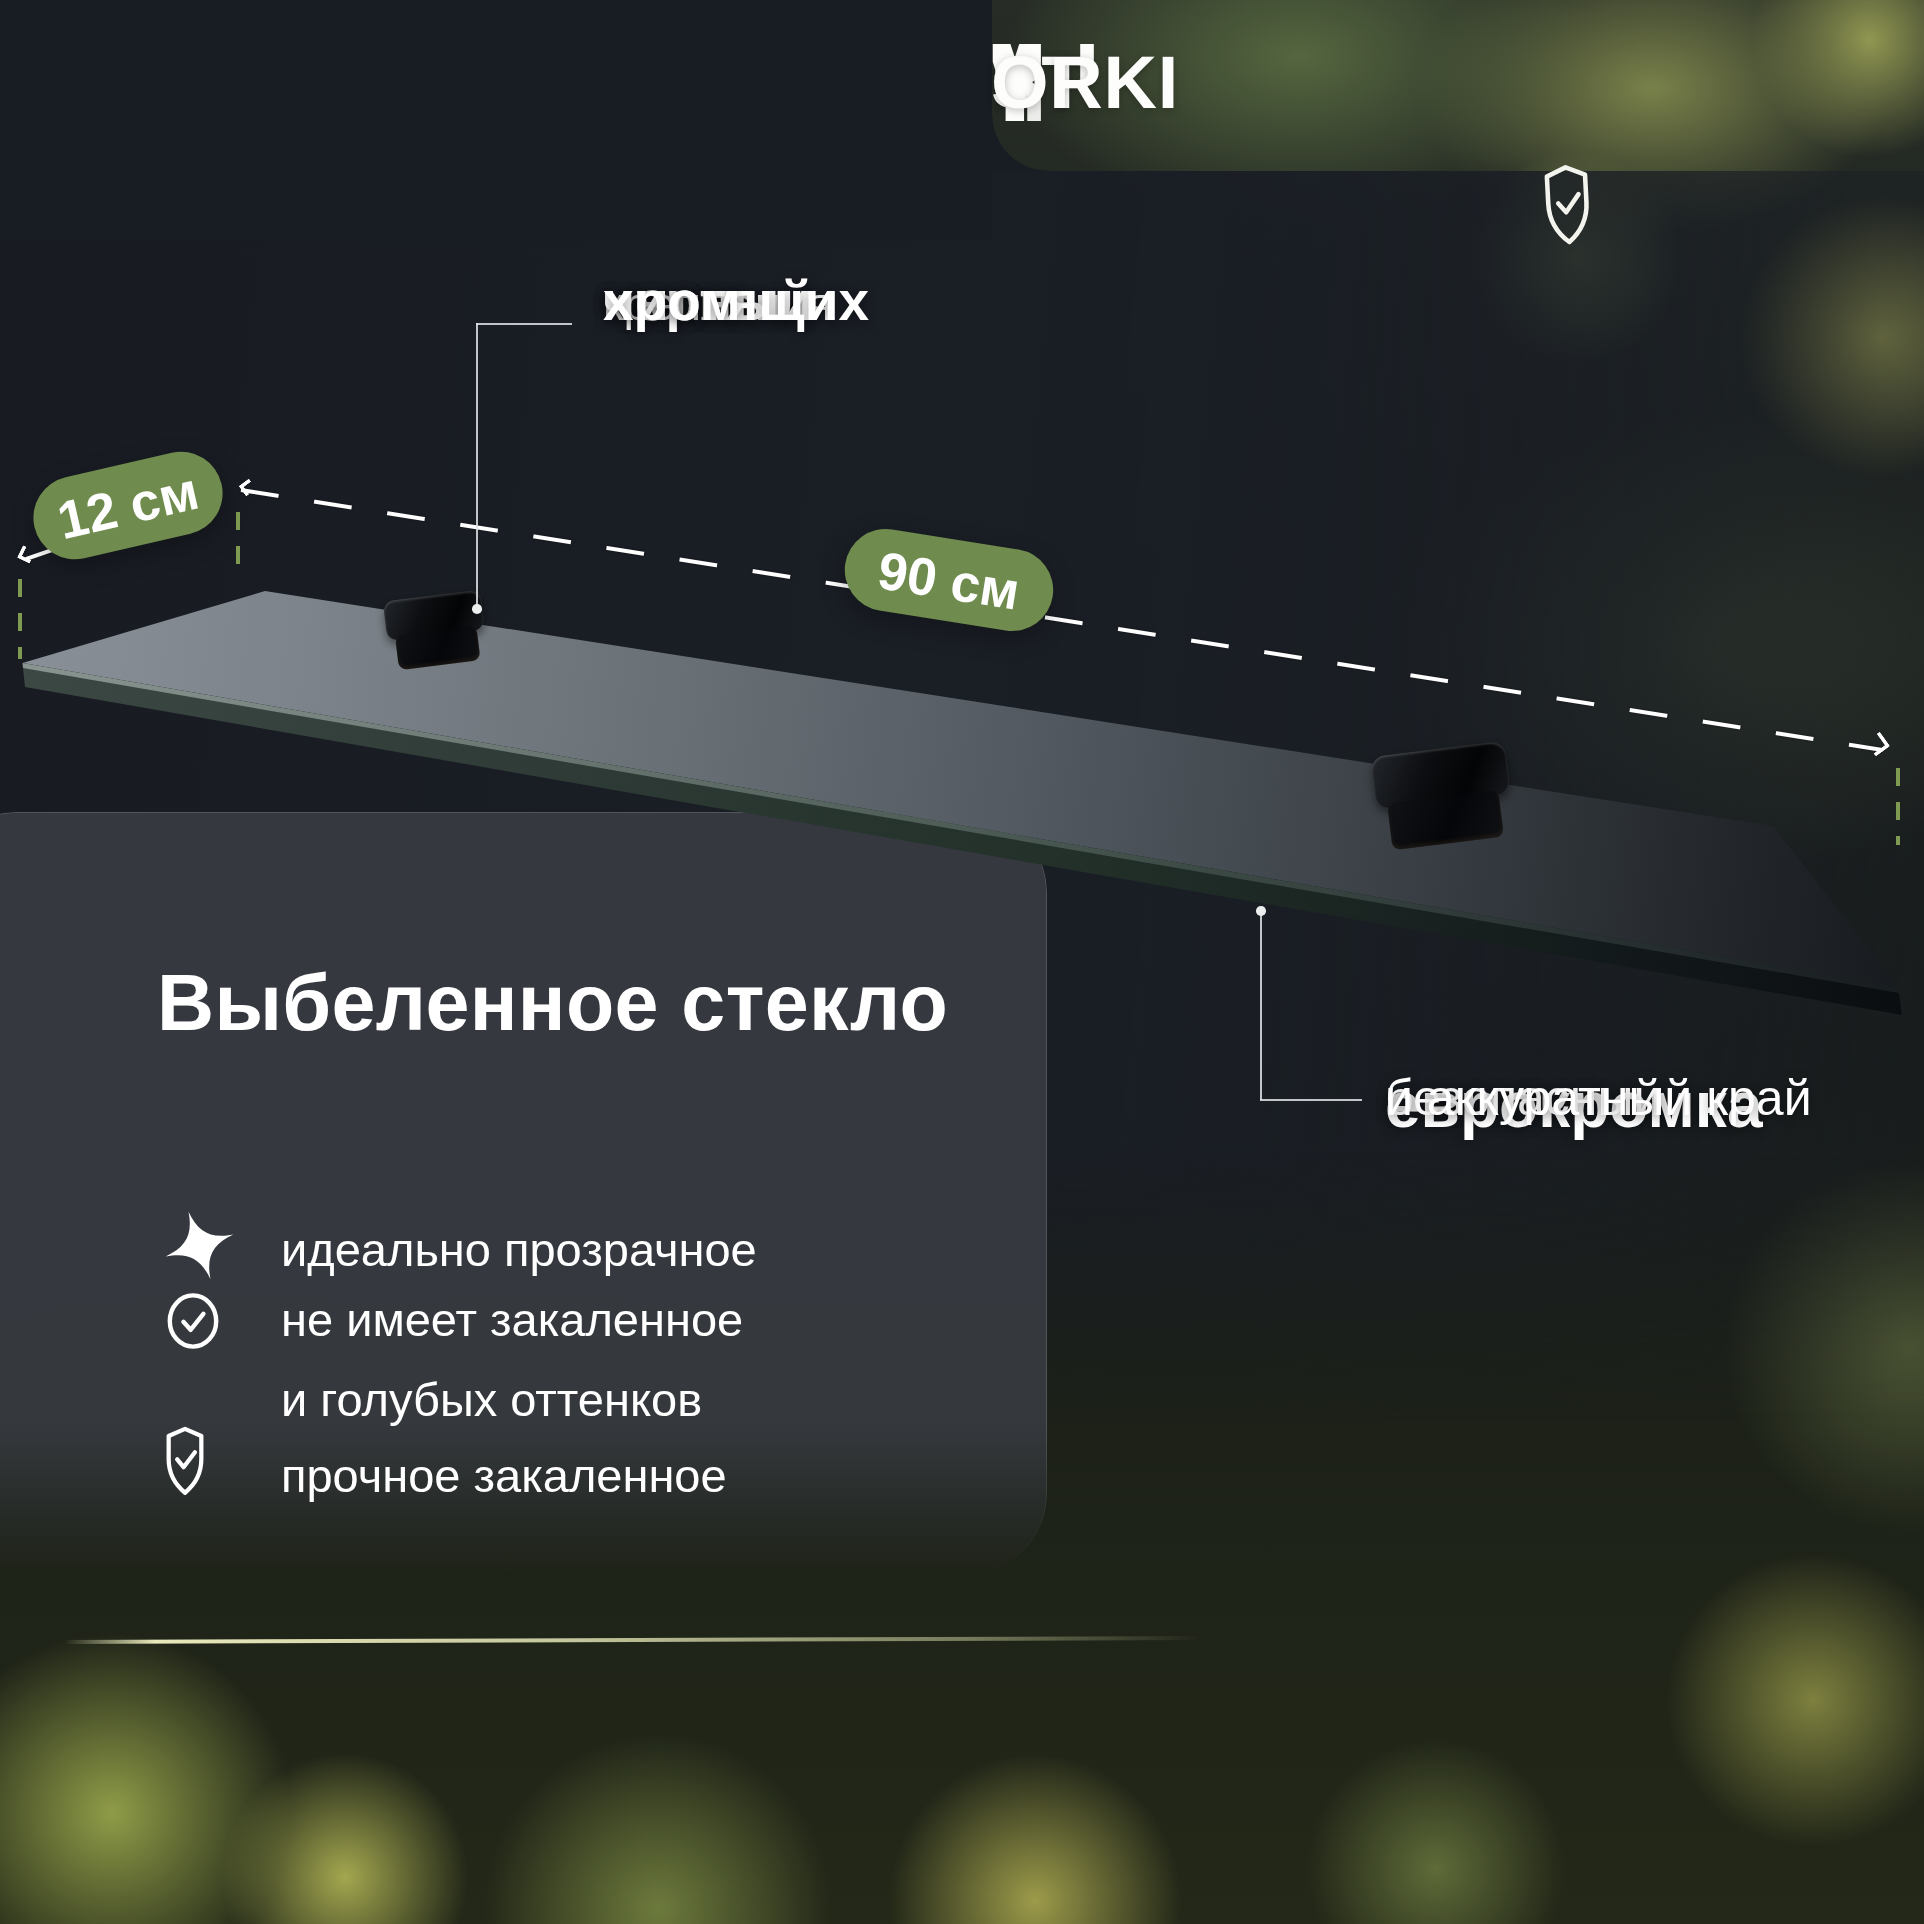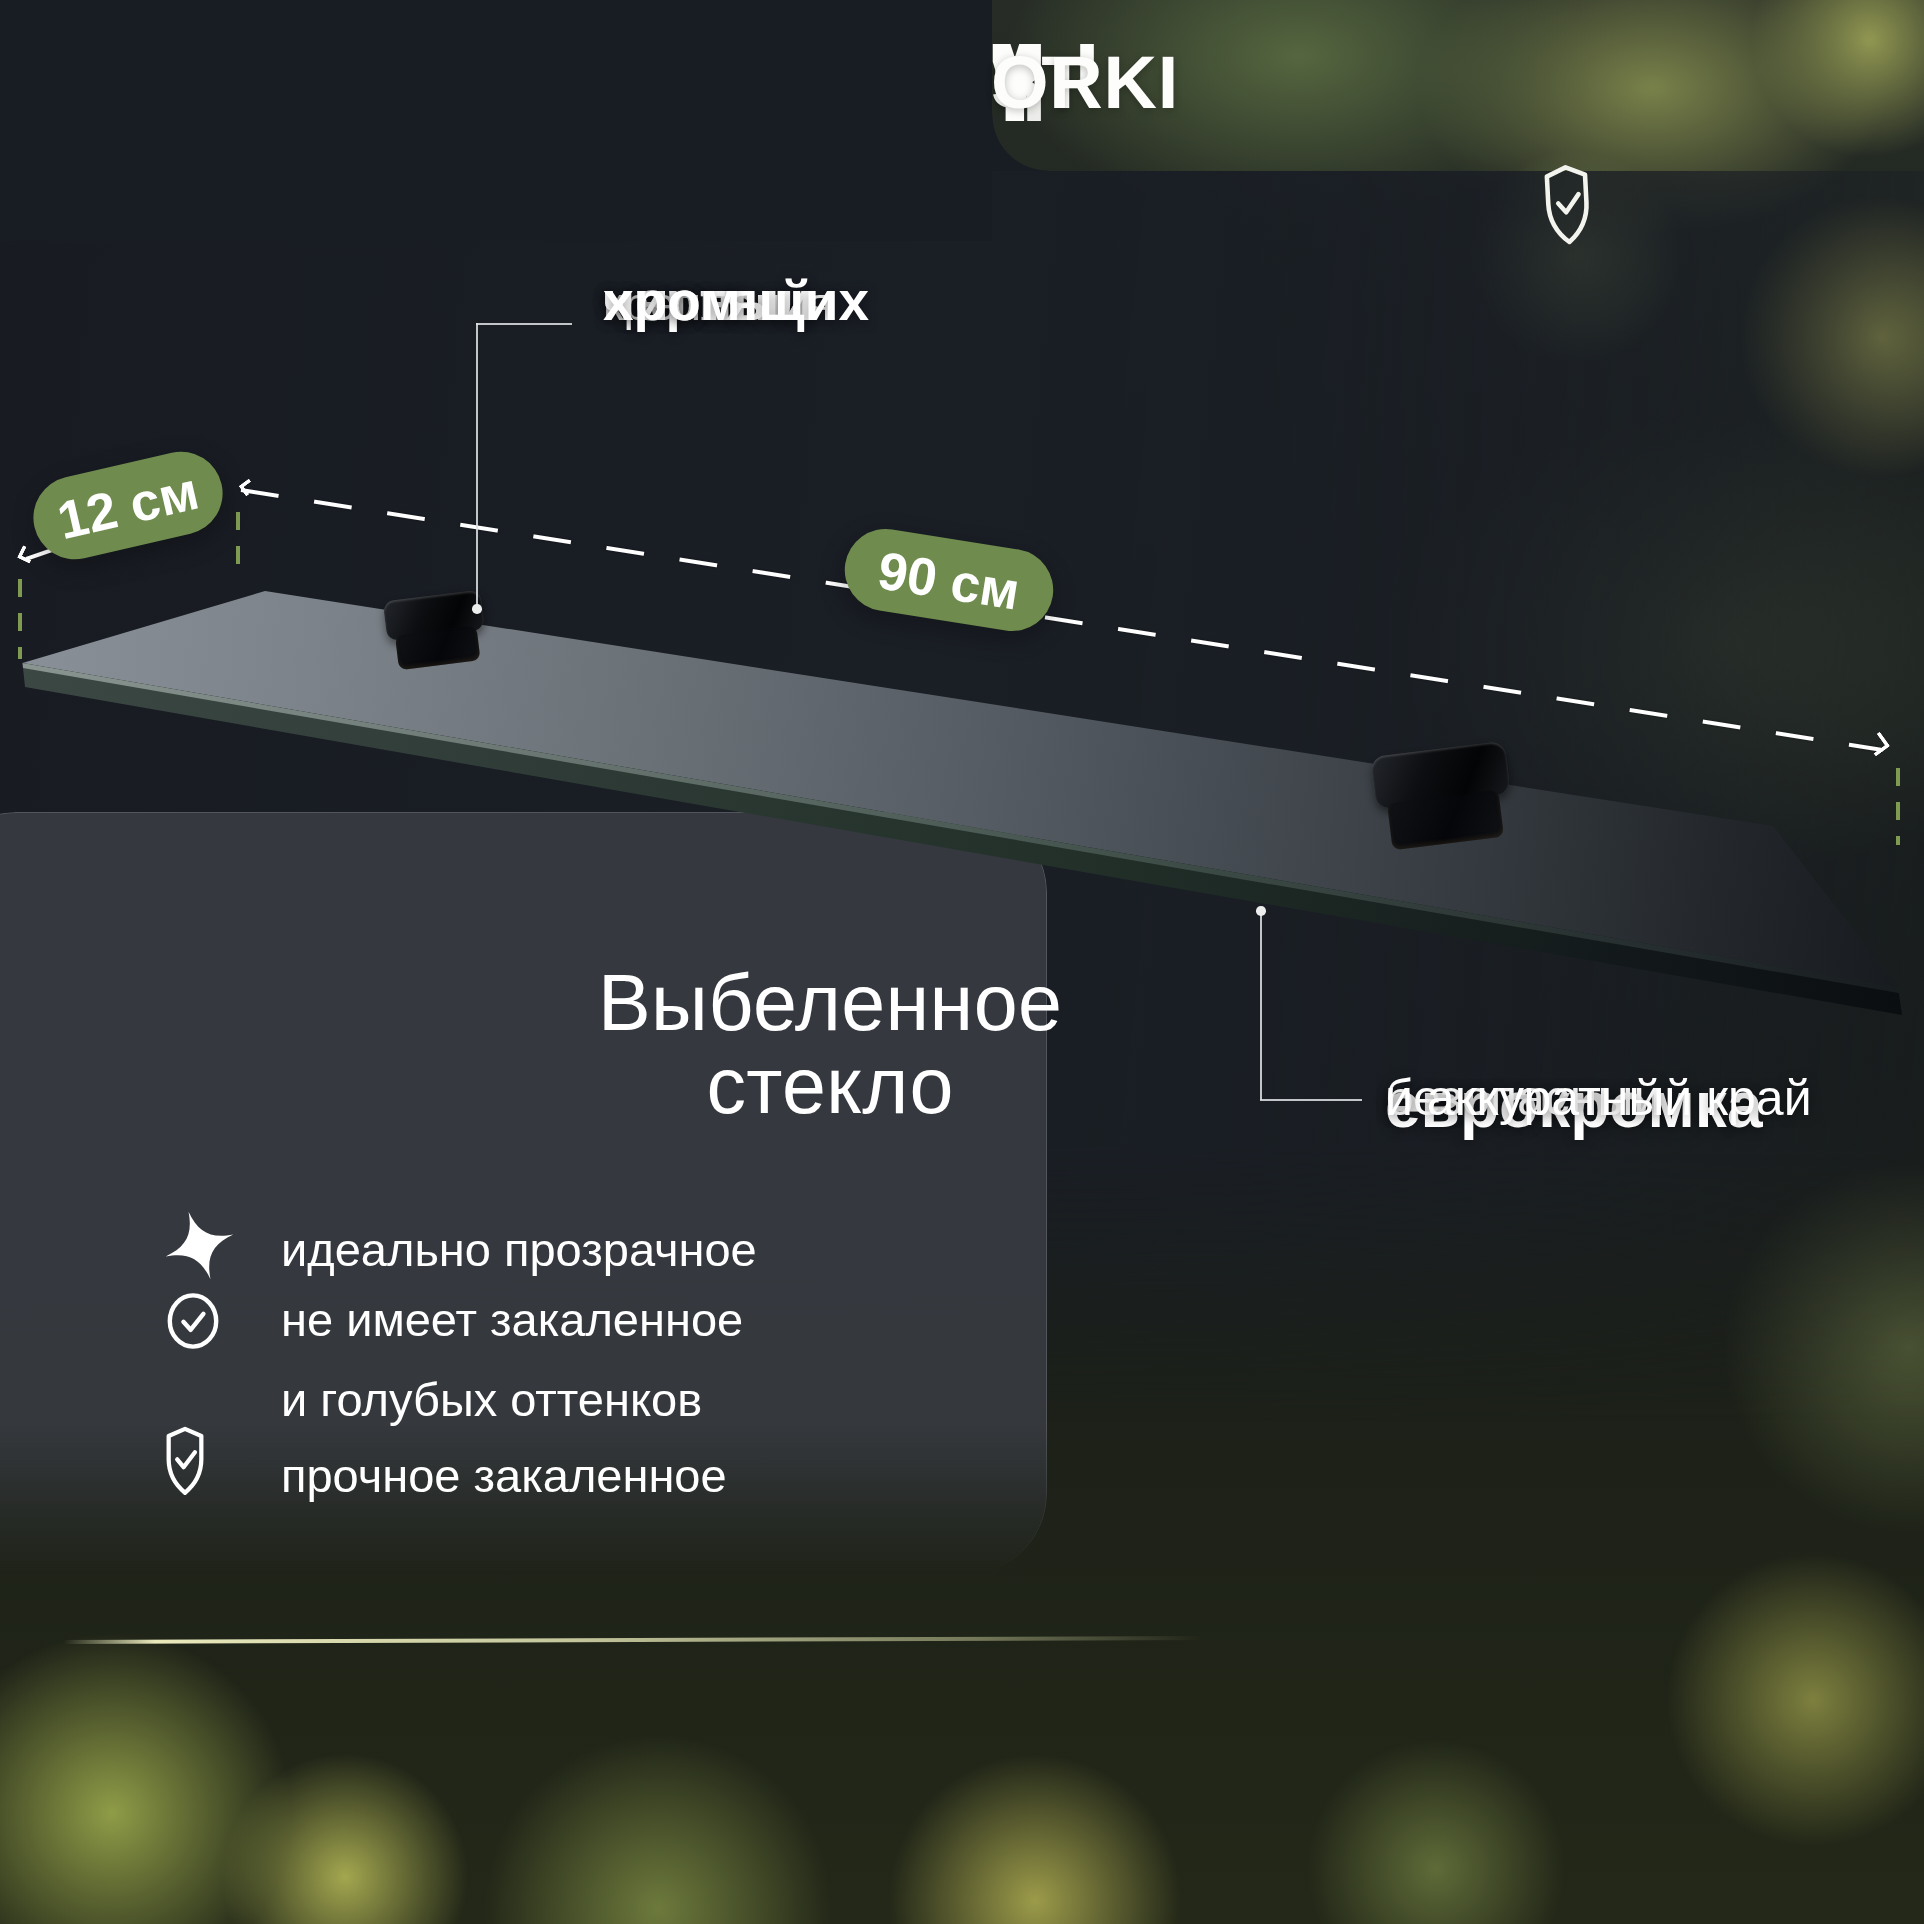--- a/index.html
+++ b/index.html
@@ -51,22 +51,22 @@
     background:radial-gradient(circle at 58% 22%,rgba(68,78,56,.50) 0%,rgba(30,34,40,.66) 48%,rgba(22,25,30,.74) 100%);
     display:flex;align-items:center;justify-content:center;text-align:center;}
   .badge .btxt{position:static;font-size:50px;font-weight:600;line-height:79px;
     text-shadow:0 2.4px 13px rgba(0,0,0,.45);}
 
   
   .panel{left:-64px;top:812px;width:1111px;height:762px;border-radius:80px;
     background:rgba(56,60,66,.90);border:0.8px solid rgba(255,255,255,.15);
     -webkit-mask-image:linear-gradient(180deg,#000 80%,transparent 100%);
             mask-image:linear-gradient(180deg,#000 80%,transparent 100%);}
-  .panel-title{left:157px;top:961px;width:882px;font-size:79px;font-weight:400;
-    line-height:83px;letter-spacing:0.4px;text-align:center;}
+  .panel-title{left:157px;top:961px;width:882px;font-size:79px;font-weight:700;
+    line-height:83px;letter-spacing:0.4px;}
   .feat-icon{width:71px;height:71px;}
   .feat-text{font-size:47px;font-weight:400;line-height:79px;white-space:nowrap;}
 
   
   .shelf-shadow{left:0;top:674px;width:1203px;height:257px;
     background:radial-gradient(ellipse 561px 88px at 497px 810px,rgba(0,0,0,.55),rgba(0,0,0,0) 70%);
     transform:translateY(-674px);} 
   .shelf-surface{inset:0;
     clip-path:polygon(22.5px 663px,265px 591px,1773px 826px,1898px 987px);
     background:linear-gradient(97deg,#8d949b 0%,#7c838a 18%,#6a7177 34%,#555c63 50%,

